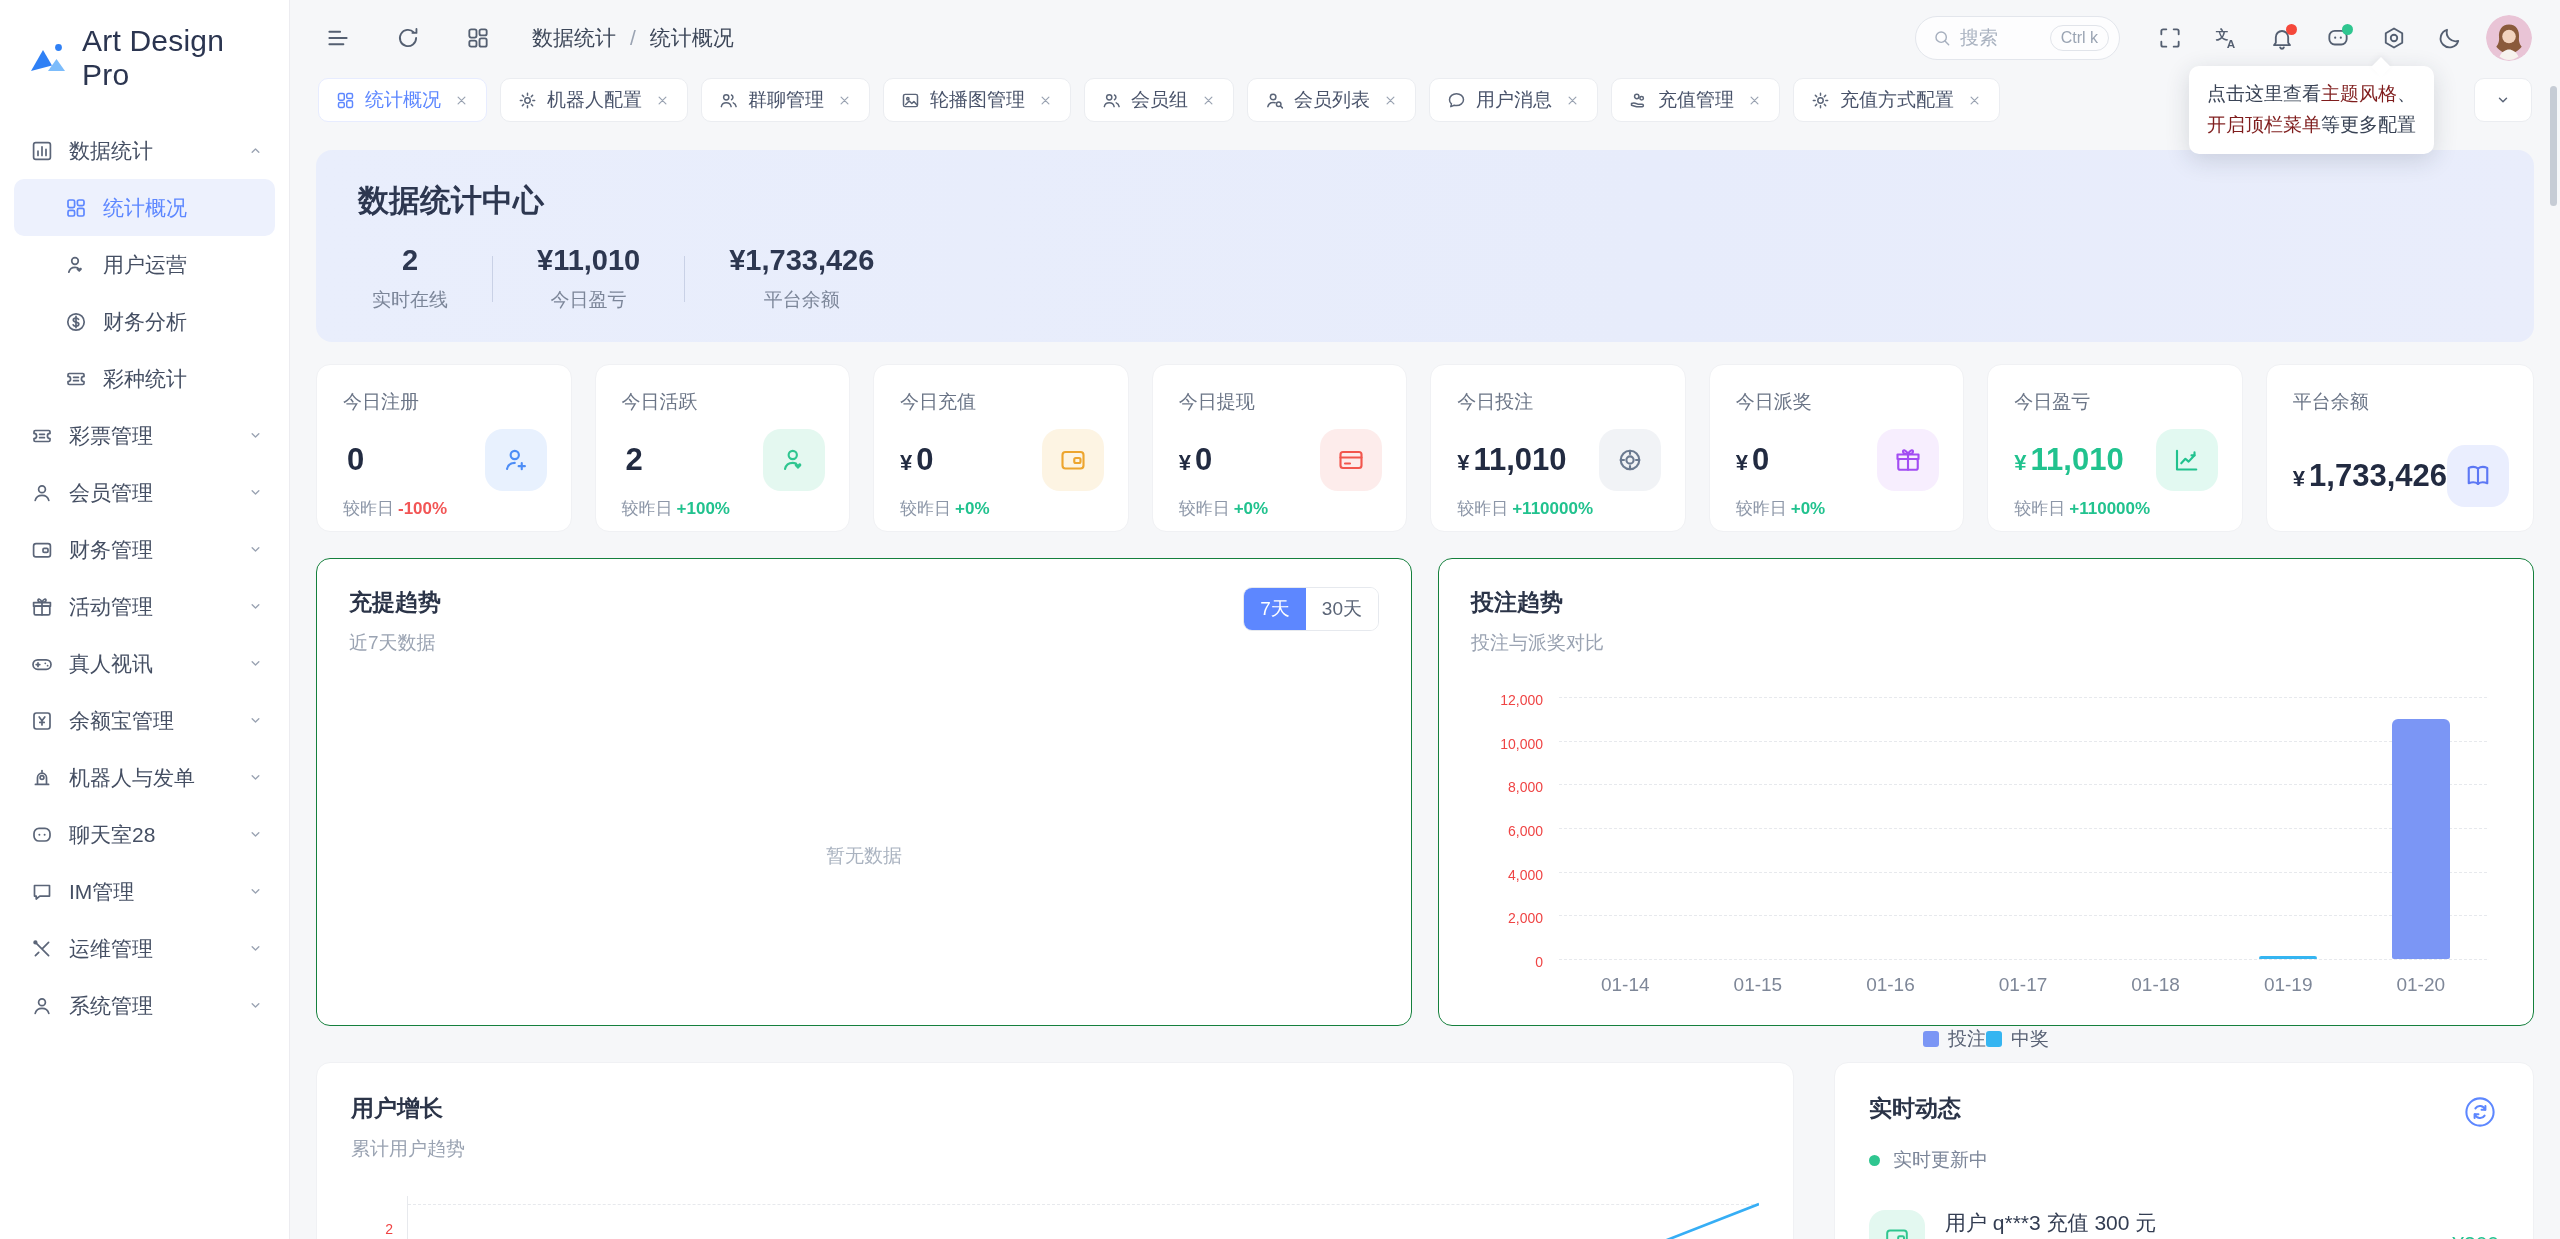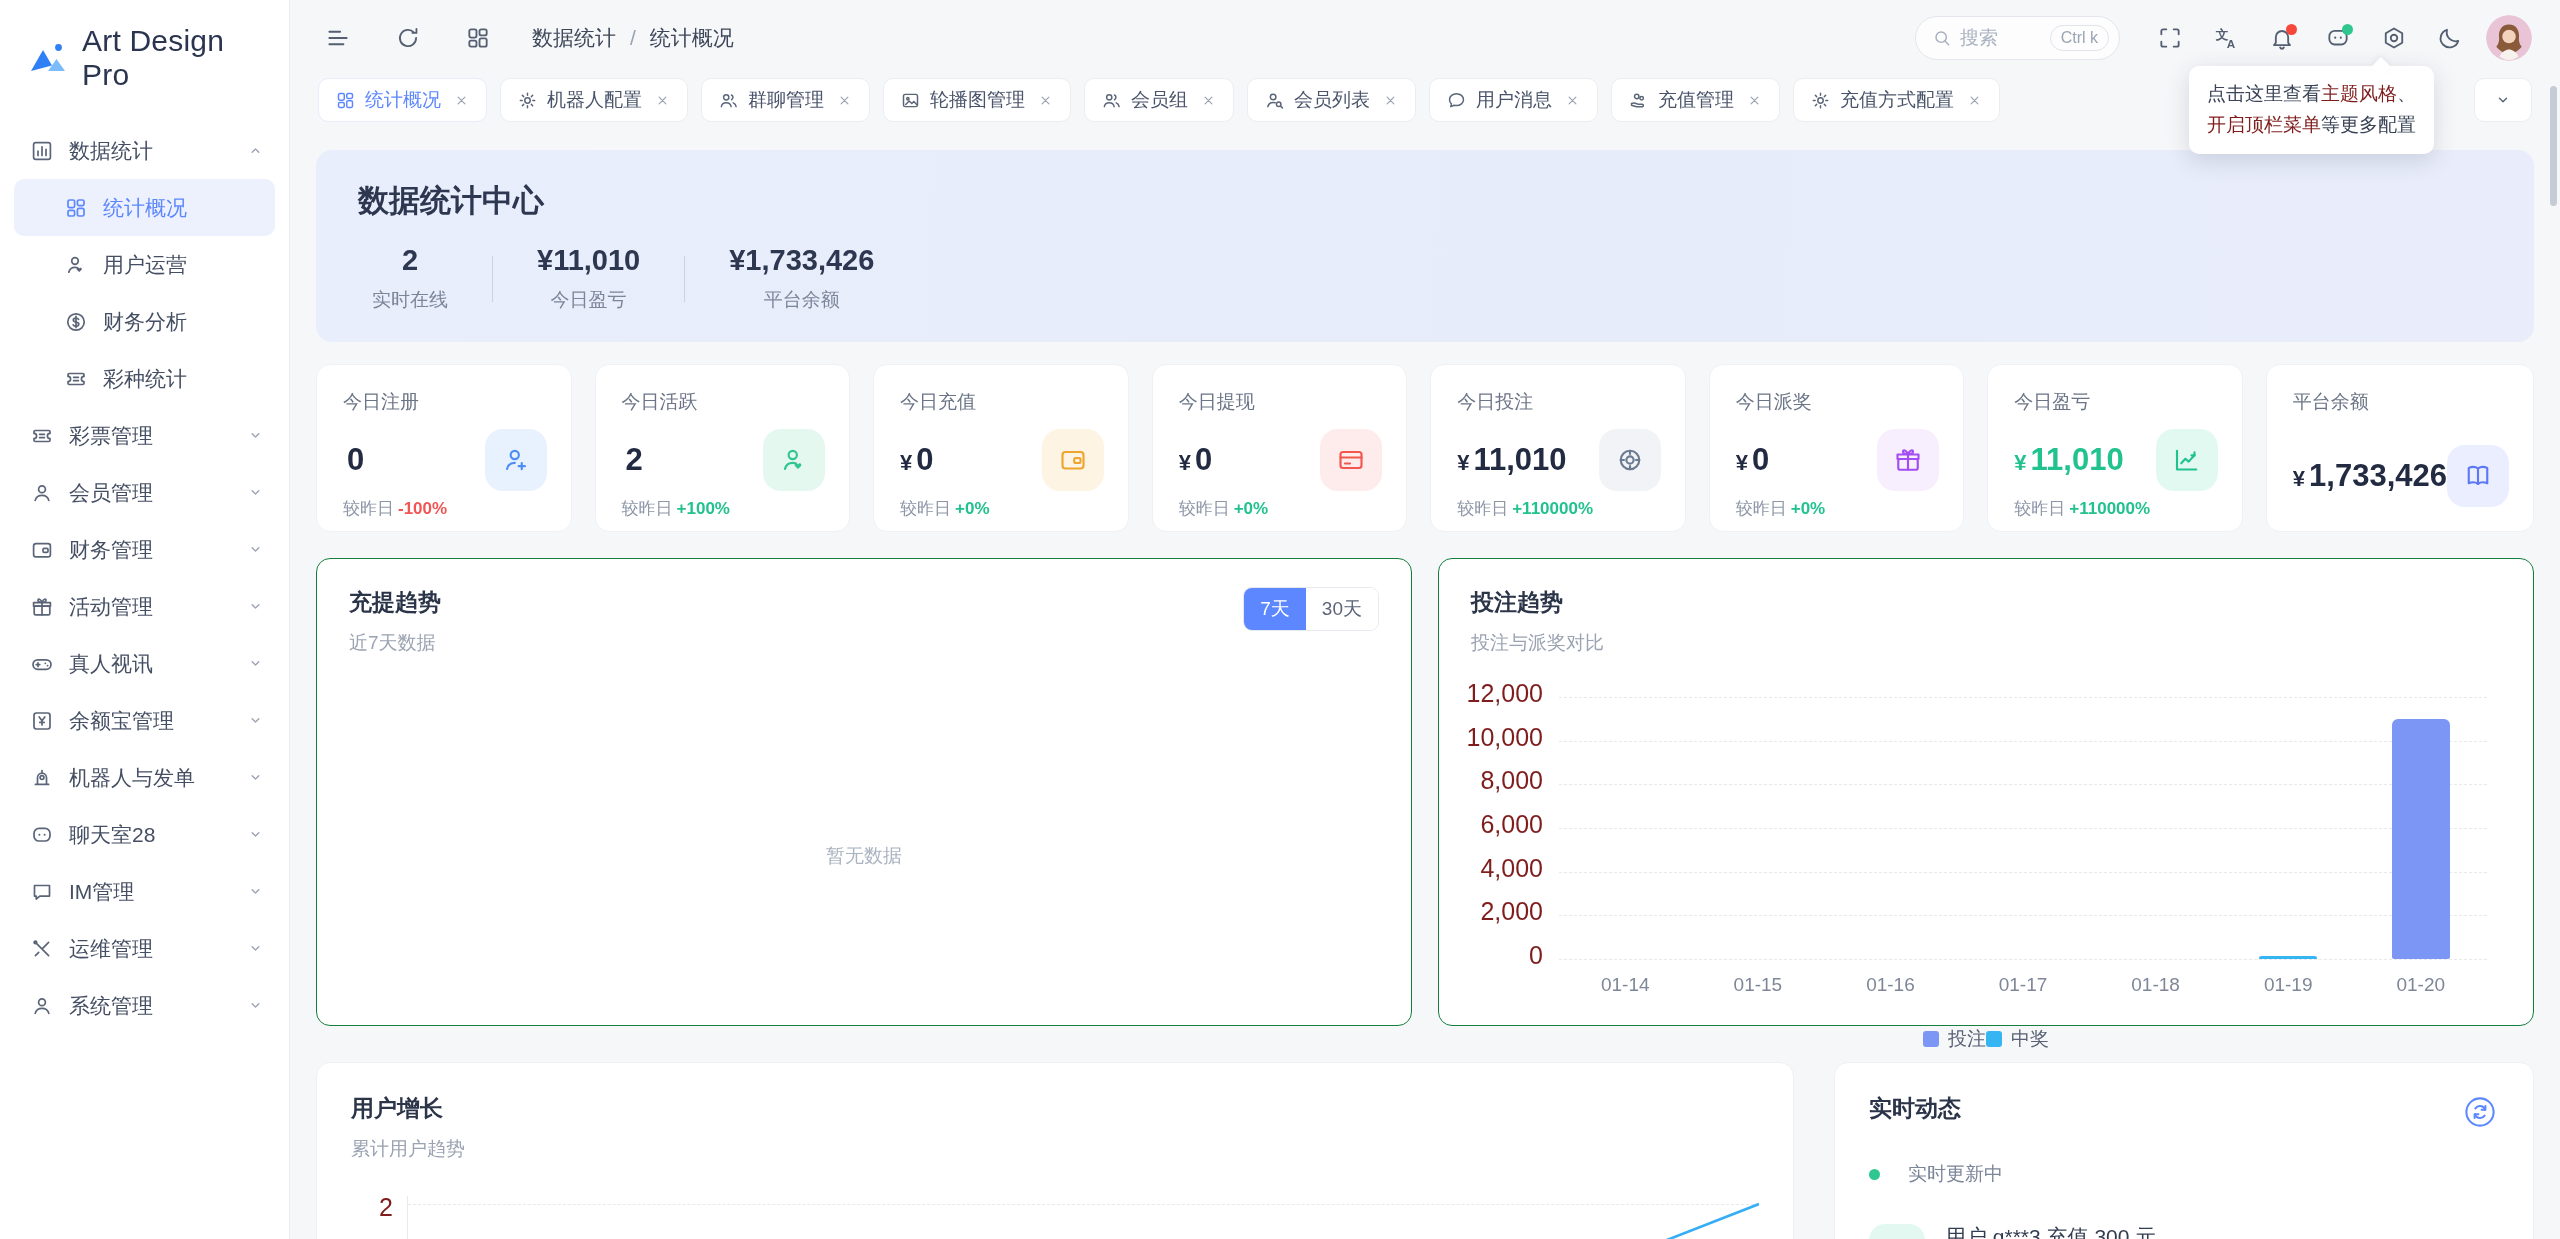--- a/index.html
+++ b/index.html
@@ -83,42 +83,42 @@
   .cc-head { display:flex; align-items:flex-start; }
   .cc-title { font-size:23px; font-weight:700; color:#2b3448; }
   .cc-sub { font-size:19px; color:#9aa3b2; margin-top:12px; }
   .range-toggle { margin-left:auto; display:flex; border:1px solid #e6e9ee; border-radius:9px; overflow:hidden; }
   .range-btn { font-size:19px; padding:8px 16px; color:#5b6577; background:#fff; cursor:pointer; }
   .range-btn.active { background:#5d87ff; color:#fff; }
   .empty-text { position:absolute; left:0; right:0; top:61%; text-align:center; font-size:19px; color:#aab3c0; }
 
   .bc-area { display:flex; margin-top:42px; }
   .bc-ylabels { position:relative; width:88px; height:262px; flex:none; }
-  .ylabel { position:absolute; right:16px; font-size:25px; color:#7f1d1d; }
+  .ylabel { position:absolute; right:16px; font-size:14px; color:#ef4444;margin-top:28px; }
   .bc-plot { position:relative; flex:1; height:262px; margin-right:14px; }
   .gridline { position:absolute; left:0; right:0; height:0; border-top:1.5px dashed #e7e9ed; }
   .bar { position:absolute; bottom:1px; width:58px; border-radius:6px 6px 2px 2px; }
   .bc-xlabels { display:flex; margin:14px 14px 0 88px; }
   .bc-xlabels .xlabel { flex:1; text-align:center; font-size:19px; color:#7e8798; }
   .bc-legend { display:flex; justify-content:center; margin-top:30px; }
   .legend-item { display:flex; align-items:center; gap:9px; font-size:19px; color:#596275; }
   .legend-item .swatch { width:16px; height:16px; border-radius:3px; display:inline-block; }
 
   .bottom-row { display:grid; grid-template-columns:1fr 700px; gap:40px; }
   .bottom-card { background:#fff; border:1px solid #f0f1f4; border-radius:14px; padding:30px 34px; height:430px; position:relative; }
   .gc-area { display:flex; margin-top:34px; }
   .gc-ylabels { position:relative; width:56px; height:175px; flex:none; }
   .gc-ylabels .ylabel { right:14px; }
   .gc-plot { position:relative; flex:1; height:175px; border-left:1.5px solid #e7e9ed; overflow:hidden; }
   .gc-plot svg { position:absolute; left:0; top:0; }
 
   .rt-head { display:flex; align-items:flex-start; }
   .rt-refresh { margin-left:auto; width:38px; height:38px; color:#5d87ff; cursor:pointer; }
   .rt-refresh .ic { width:38px; height:38px; }
-  .rt-status { display:flex; align-items:center; gap:28px; margin-top:30px; font-size:19px; color:#7c8699; }
+  .rt-status { display:flex; align-items:center; gap:13px; margin-top:16px; font-size:19px; color:#7c8699; }
   .rt-dot { width:11px; height:11px; border-radius:50%; background:#2fc690; }
   .rt-item { display:flex; align-items:center; margin-top:36px; padding-bottom:26px; border-bottom:1px solid #f2f3f6; }
   .rt-iconbox { width:56px; height:56px; border-radius:16px; background:#e3f8f0; color:#2fc690; display:flex; align-items:center; justify-content:center; flex:none; }
   .rt-iconbox .ic { width:28px; height:28px; }
   .rt-texts { margin-left:20px; }
   .rt-text { font-size:21px; color:#333d52; }
   .rt-time { font-size:18px; color:#9aa3b2; margin-top:8px; }
   .rt-amount { margin-left:auto; font-size:21px; font-weight:500; color:#21c28e;margin-top:12px; }
 
   .scroll-thumb { position:absolute; right:3px; top:86px; width:7px; height:120px; border-radius:4px; background:#c6ccd5; z-index:70; cursor:pointer; }

